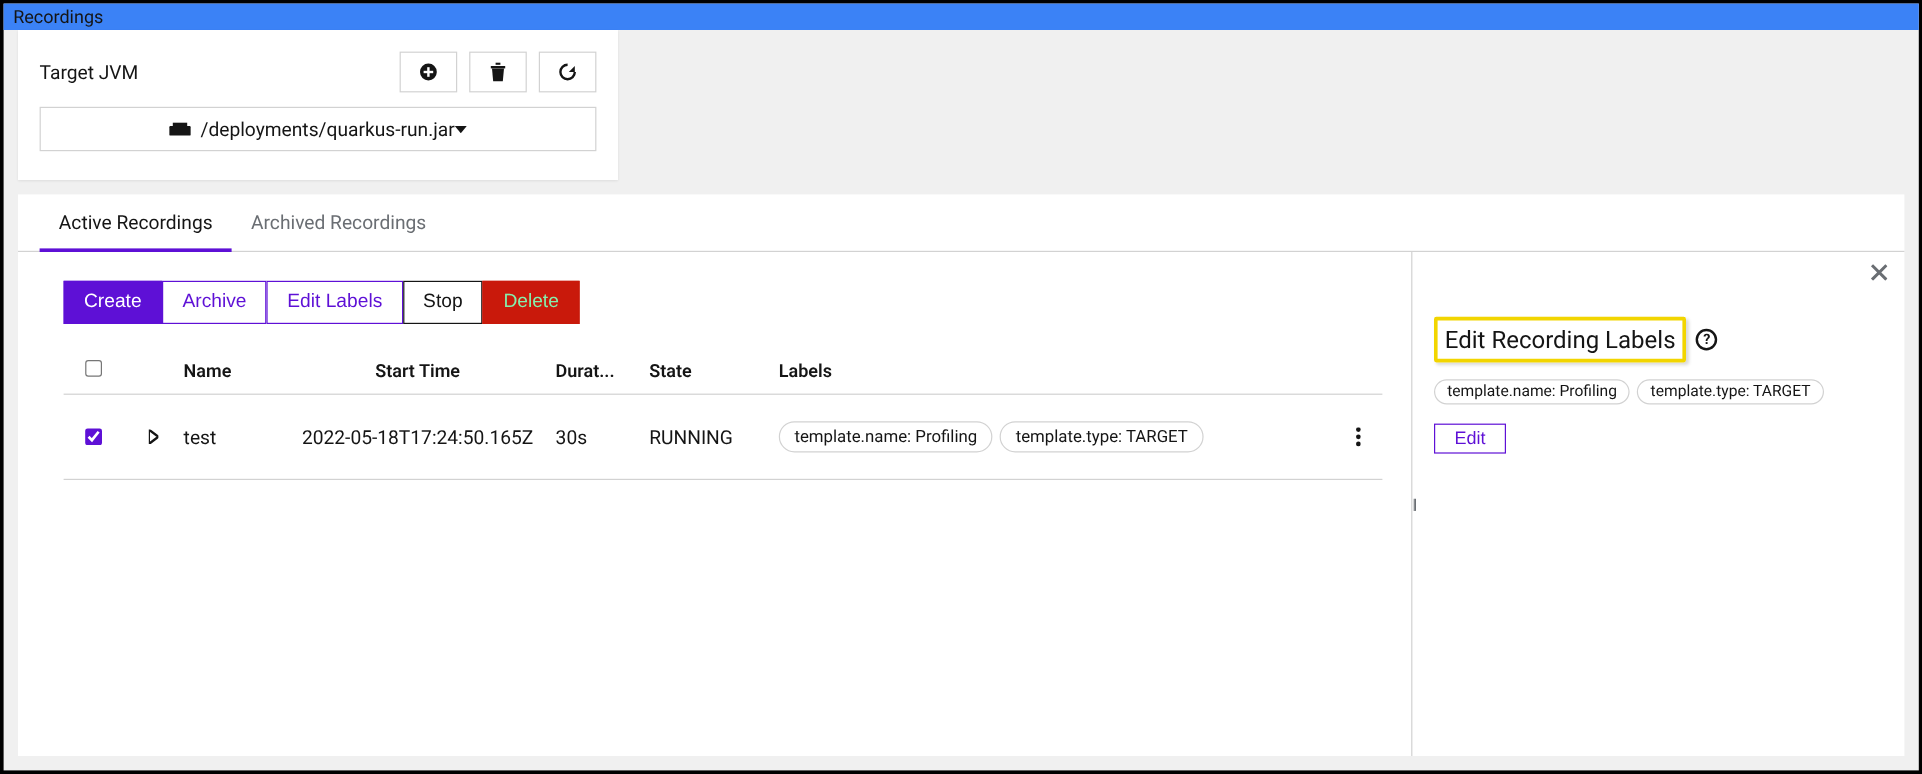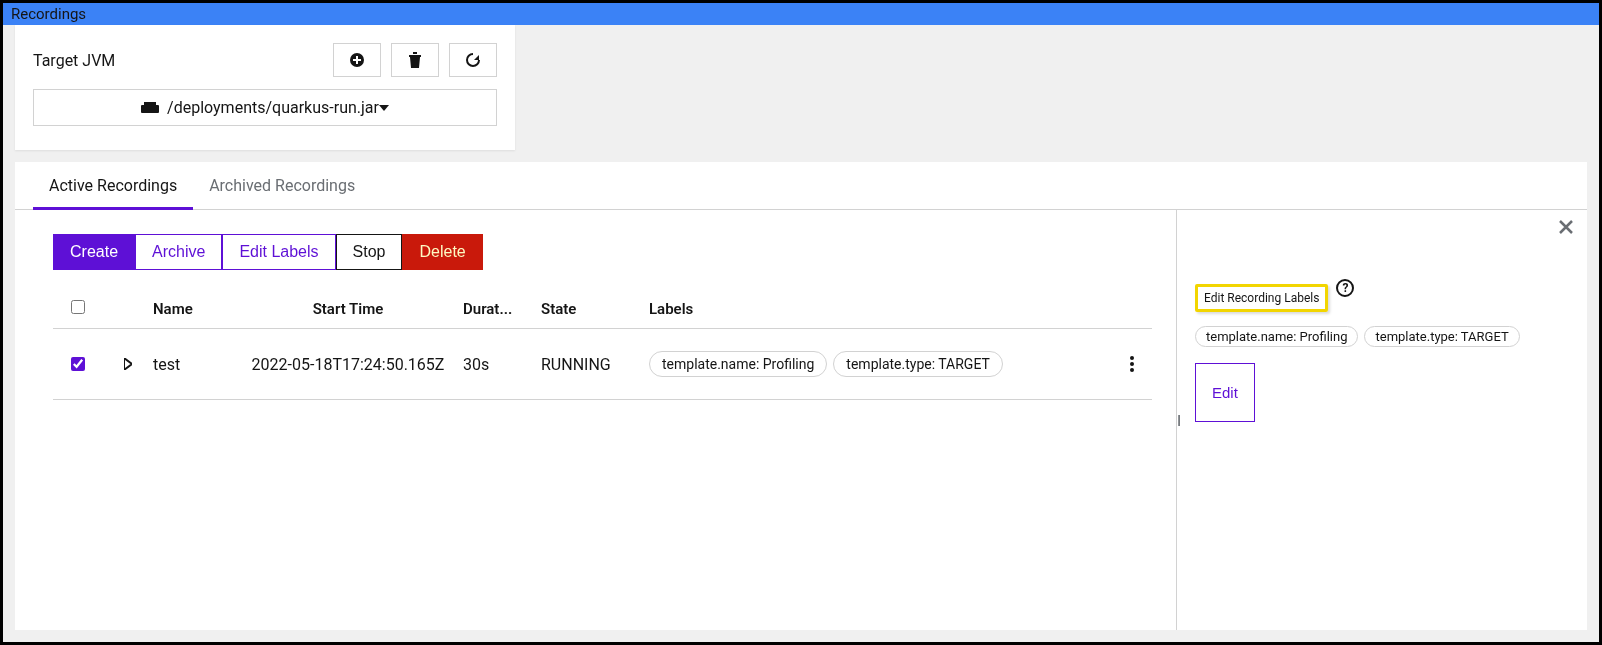--- a/index.html
+++ b/index.html
@@ -131,21 +131,21 @@
     color: #5e10d6;
   }
   .btn-plain {
     background: #fff;
     border-color: #151515;
     color: #151515;
   }
   .btn-danger {
     background: #c9190b;
     border-color: #c9190b;
-    color: #fef9c3;
+    color: #86efac;
   }
   .table {
     width: 100%;
   }
   .thead {
     display: flex;
     border-bottom: 1px solid #d2d2d2;
     padding: 10px 0;
     font-size: 15px;
     font-weight: 600;
@@ -187,42 +187,41 @@
     color: #6a6e73;
   }
   .panel-title-row {
     display: flex;
     align-items: center;
     gap: 8px;
     margin-top: 36px;
     margin-bottom: 14px;
   }
   .panel-title {
-    font-size: 12px;
+    font-size: 20px;
     border: 3px solid #f2d500;
     padding: 4px 6px;
     border-radius: 2px;
     box-shadow: 2px 2px 3px rgba(0,0,0,0.15);
-    margin-top: 20px;
   }
   .help-icon {
     width:18px; height:18px;
     border: 2px solid #151515;
     border-radius: 50%;
     display:flex; align-items:center; justify-content:center;
     font-size: 12px; font-weight:bold;
   }
   .panel-chips {
     display:flex; gap:6px; flex-wrap:wrap; margin-bottom: 16px;
   }
   .btn-edit-small {
     background:#fff;
     border:1px solid #5e10d6;
     color:#5e10d6;
-    padding: 20px 16px;
+    padding: 3px 16px;
     font-size:15px;
     cursor:pointer;
   }
   input[type=checkbox] { width:14px; height:14px; cursor:pointer; }
   input[type=checkbox].checked-purple {
     accent-color: #5e10d6;
   }
   svg { display:block; }
 </style>
 </head>

